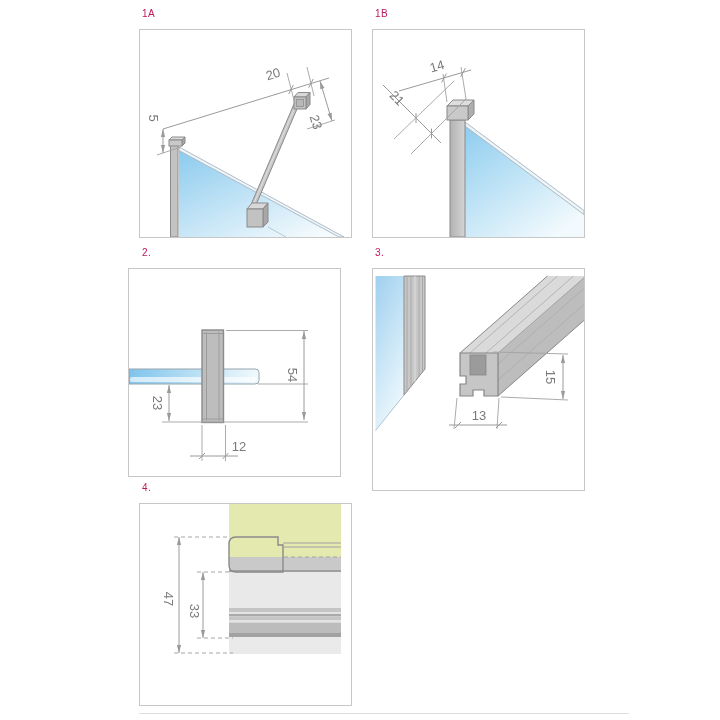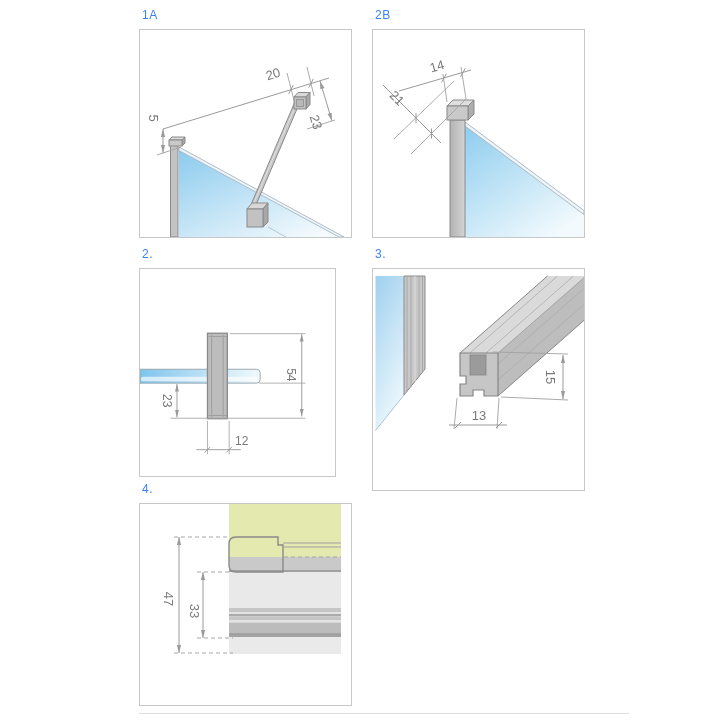--- a/index.html
+++ b/index.html
@@ -1,20 +1,20 @@
 <!DOCTYPE html>
 <html><head>
 <meta charset="utf-8">
 <style>
   html,body{margin:0;padding:0;background:#ffffff;}
   #stage{position:relative;width:720px;height:720px;background:#fff;overflow:hidden;
          font-family:"Liberation Sans", sans-serif;}
   .panel{position:absolute;border:1px solid #c7c7c7;background:#fff;box-sizing:border-box;}
   .panel svg{display:block;width:100%;height:100%;}
-  .plabel{position:absolute;font-size:12px;color:#3b82f6;letter-spacing:.5px;}
+  .plabel{position:absolute;font-size:10px;color:#be185d;letter-spacing:.5px;}
   .nextrow{position:absolute;border-top:1px solid #dedede;}
   text.dt{font-size:13px;fill:#7a7a7a;font-family:"Liberation Sans", sans-serif;}
   .dim{stroke:#9a9a9a;stroke-width:1;fill:none;}
   .dimthin{stroke:#a2a2a2;stroke-width:.9;fill:none;}
   .dash{stroke:#a6a6a6;stroke-width:1;fill:none;stroke-dasharray:4 3;}
   .arr{fill:#9a9a9a;stroke:none;}
   .out{stroke:#8a8a8a;stroke-width:1;}
   .out2{stroke:#8a8a8a;stroke-width:1.4;}
 </style>
 </head>
@@ -77,21 +77,21 @@
         <polygon class="arr" points="180,51 184.5,58 180.3,59.3"></polygon>
         <polygon class="arr" points="192,91 191.7,82.8 187.5,84.1"></polygon>
         <line class="dimthin" x1="195" y1="90" x2="167" y2="99"></line>
         <text class="dt" text-anchor="middle" dy=".35em" transform="translate(14,88) rotate(90)">5</text>
         <text class="dt" text-anchor="middle" dy=".35em" transform="translate(133,44) rotate(-17)">20</text>
         <text class="dt" text-anchor="middle" dy=".35em" transform="translate(176,92) rotate(73)">23</text>
       </g>
     </svg>
   </div>
 
-  <div class="plabel" style="left:375px;top:8px">2B</div>
+  <div class="plabel" style="left:375px;top:8px">1B</div>
   <div class="panel" style="left:372px;top:29px;width:213px;height:209px">
     <svg viewBox="0 0 211 207">
       <defs>
         <linearGradient id="g1b" x1="0" y1="0" x2="0.75" y2="1">
           <stop offset="0" stop-color="#8ecdef"></stop>
             <stop offset="1" stop-color="#f2fafd"></stop>
         </linearGradient>
         <linearGradient id="g1bp" x1="0" y1="0" x2="1" y2="0">
           <stop offset="0" stop-color="#b2b2b2"></stop>
             <stop offset="1" stop-color="#d4d4d4"></stop>
@@ -121,21 +121,21 @@
         <line class="dim" x1="10" y1="55" x2="68" y2="113"></line>
         <line class="dim" x1="43" y1="83" x2="43" y2="93"></line>
         <line class="dim" x1="58.5" y1="98.5" x2="58.5" y2="108.5"></line>
         <text class="dt" text-anchor="middle" dy=".35em" transform="translate(64,36) rotate(-16)">14</text>
         <text class="dt" text-anchor="middle" dy=".35em" transform="translate(24,68) rotate(45)">21</text>
       </g>
     </svg>
   </div>
 
   <div class="plabel" style="left:142px;top:247px">2.</div>
-  <div class="panel" style="left:139px;top:268px;width:197px;height:209px">
+  <div class="panel" style="left:128px;top:268px;width:213px;height:209px">
     <svg viewBox="0 0 211 207">
       <defs>
         <linearGradient id="g2" x1="0" y1="0" x2="1" y2="0">
           <stop offset="0" stop-color="#7fc4ec"></stop>
             <stop offset="1" stop-color="#f2fafd"></stop>
         </linearGradient>
       </defs>
 
       <g>
         <path d="M0,100 H126 Q130,100 130,103.5 V111.5 Q130,115 126,115 H0 Z" fill="url(#g2)" stroke="#96a4ab" stroke-width="1"></path>

